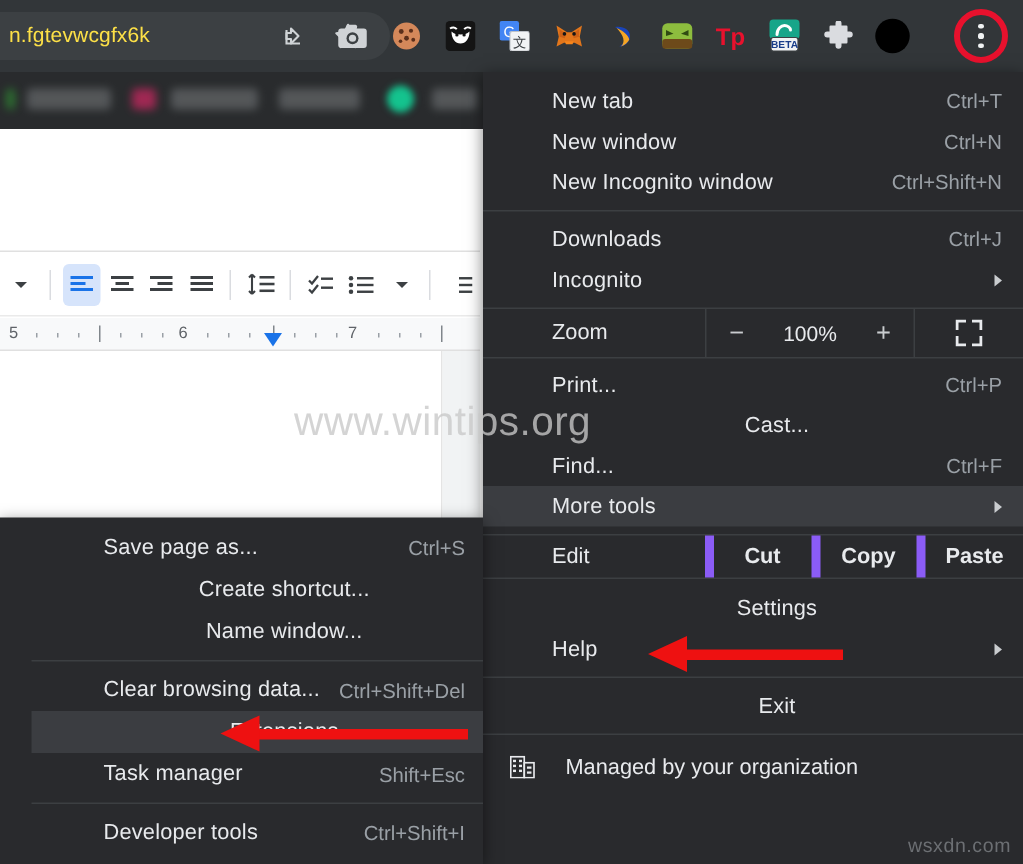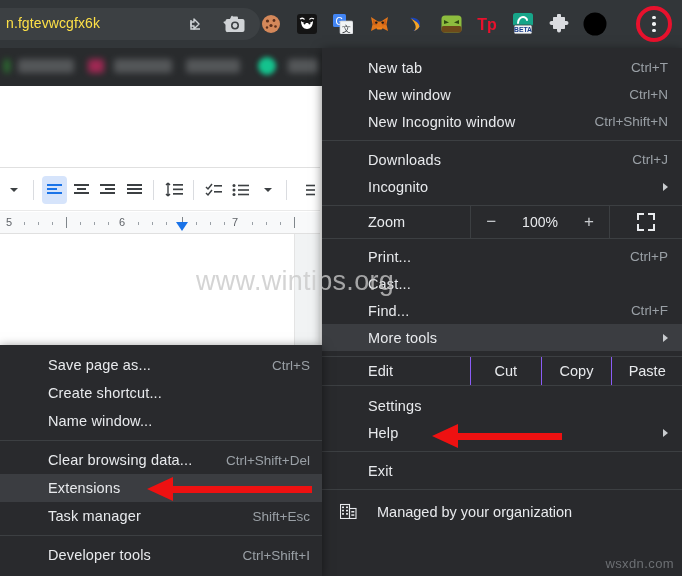--- a/index.html
+++ b/index.html
@@ -161,21 +161,21 @@
     width: 360px; height: 528px;
     background: #292a2d;
     box-shadow: 0 2px 10px rgba(0,0,0,.5);
     font-size: 14.5px;
     color: #e8eaed;
   }
   .mi {
     position: relative;
     height: 27px;
     display: flex; align-items: center;
-    padding-left: 46px; padding-right: 14px;
+    padding-left: 46px; padding-right: 14px; justify-content: center;
   }
   .mi .label { flex: 0 0 auto; white-space: nowrap; letter-spacing:.15px; }
   .mi .accel {
     margin-left: auto;
     color: #9aa0a6; font-size: 13.5px; white-space: nowrap;
   }
   .mi .caret {
     margin-left: auto;
     width: 0; height: 0;
     border-top: 4.5px solid transparent;
@@ -216,37 +216,39 @@
     display: flex; align-items: stretch;
     height: 30px;
     border-top: 1px solid #3c3f42;
     border-bottom: 1px solid #3c3f42;
   }
   .edit-label {
     width: 148px; display: flex; align-items: center; padding-left: 46px;
   }
   .edit-cell {
     flex: 1; display: flex; align-items: center; justify-content: center;
-    border-left: 1px solid #8b5cf6;
+    border-left: 6px solid #8b5cf6;
+    font-weight: bold;
   }
 
   .managed-row {
     display: flex; align-items: center;
     height: 34px; padding-left: 18px;
   }
   .managed-row .mlabel { margin-left: 20px; }
 
   
   .menu-sub {
     position: absolute; left: 0; top: 345px;
     width: 322px; height: 231px;
     background: #292a2d;
     box-shadow: 0 2px 10px rgba(0,0,0,.5);
     font-size: 14.5px;
     color: #e8eaed;
+    padding-left: 21px;
   }
   .menu-sub .mi { padding-left: 48px; padding-right: 12px; height: 28px; }
 
   
   .arrow { position: absolute; }
   .arrow .shaft {
     position: absolute; height: 7px; background: #ee1111; top: 9px;
   }
   .arrow .head {
     position: absolute; left: 0; top: 0;

